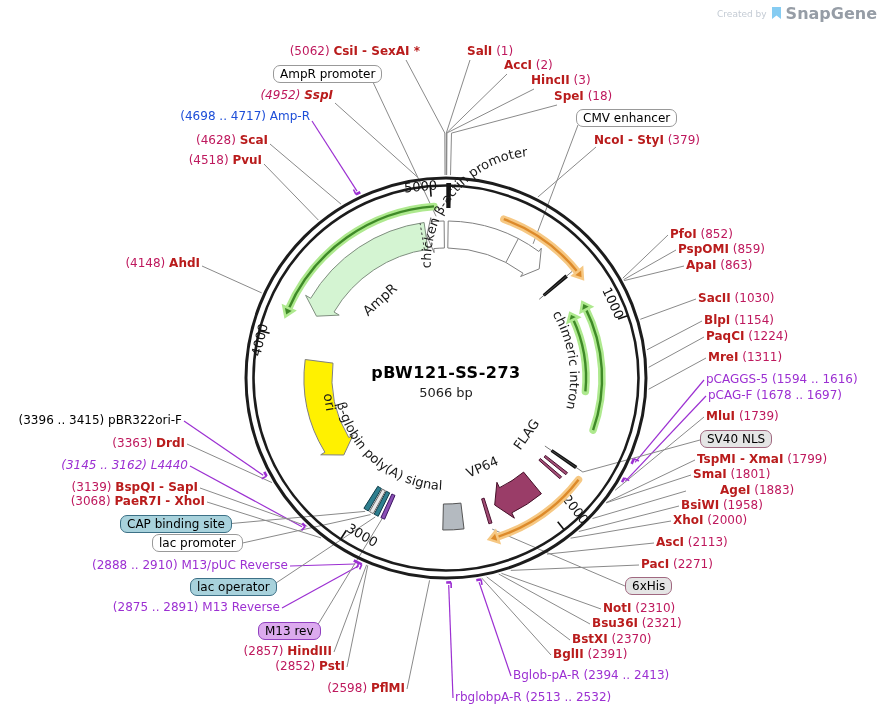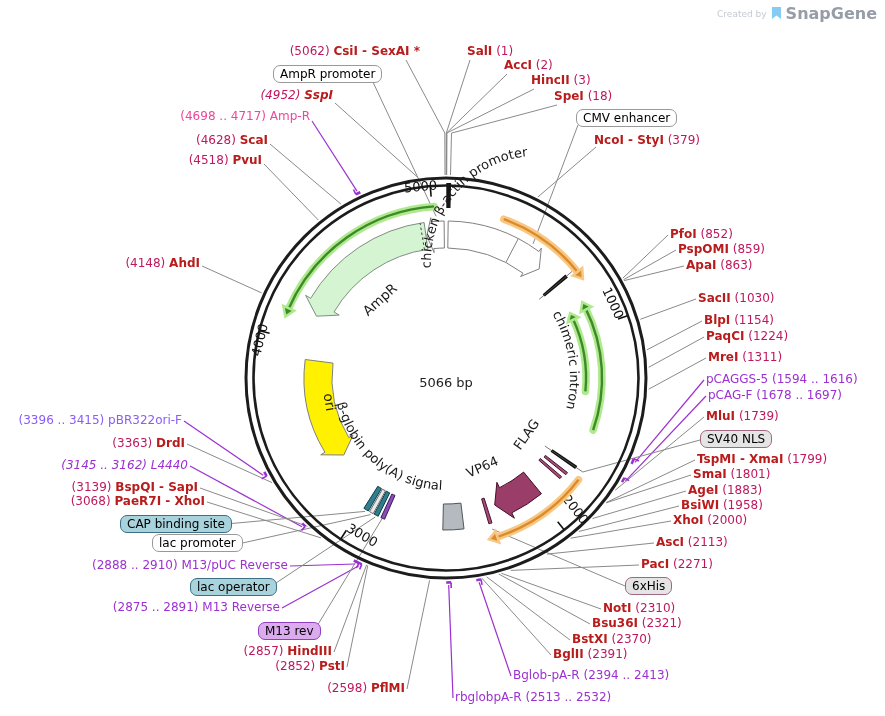--- a/index.html
+++ b/index.html
@@ -165,65 +165,66 @@
   <div id="labels">
       <div class="lbl" style="top: 52px; right: 465px; text-align: right;"><span class="ps">(5062)  </span><span class="nm">CsiI  - SexAI *</span></div>
       <div class="lbl" style="top: 52px; left: 467px;"><span class="nm">SalI</span><span class="ps">  (1)</span></div>
       <div class="lbl" style="top: 66px; left: 504px;"><span class="nm">AccI</span><span class="ps">  (2)</span></div>
       <div class="lbl" style="top: 81px; left: 531px;"><span class="nm">HincII</span><span class="ps">  (3)</span></div>
       <div class="lbl" style="top: 97px; left: 554px;"><span class="nm">SpeI</span><span class="ps">  (18)</span></div>
       <div class="boxlbl white" style="left: 273px; top: 74px;">AmpR promoter</div>
       <div class="lbl" style="top: 96px; right: 552px; text-align: right; font-style: italic;"><span class="ps">(4952)  </span><span class="nm">SspI</span></div>
       <div class="boxlbl white" style="left: 576px; top: 118px;">CMV enhancer</div>
       <div class="lbl" style="top: 141px; left: 594px;"><span class="nm">NcoI  - StyI</span><span class="ps">  (379)</span></div>
-      <div class="lbl primer" style="top: 117px; right: 575px; text-align: right; color: #ec4899;">(4698 .. 4717)  Amp-R</div>
+      <div class="lbl primer" style="top: 117px; right: 575px; text-align: right; color: #1d4ed8;">(4698 .. 4717)  Amp-R</div>
       <div class="lbl" style="top: 141px; right: 617px; text-align: right;"><span class="ps">(4628)  </span><span class="nm">ScaI</span></div>
       <div class="lbl" style="top: 161px; right: 623px; text-align: right;"><span class="ps">(4518)  </span><span class="nm">PvuI</span></div>
       <div class="lbl" style="top: 264px; right: 685px; text-align: right;"><span class="ps">(4148)  </span><span class="nm">AhdI</span></div>
       <div class="lbl" style="top: 235px; left: 670px;"><span class="nm">PfoI</span><span class="ps">  (852)</span></div>
       <div class="lbl" style="top: 250px; left: 678px;"><span class="nm">PspOMI</span><span class="ps">  (859)</span></div>
       <div class="lbl" style="top: 266px; left: 686px;"><span class="nm">ApaI</span><span class="ps">  (863)</span></div>
       <div class="lbl" style="top: 299px; left: 698px;"><span class="nm">SacII</span><span class="ps">  (1030)</span></div>
       <div class="lbl" style="top: 321px; left: 704px;"><span class="nm">BlpI</span><span class="ps">  (1154)</span></div>
       <div class="lbl" style="top: 337px; left: 706px;"><span class="nm">PaqCI</span><span class="ps">  (1224)</span></div>
       <div class="lbl" style="top: 358px; left: 708px;"><span class="nm">MreI</span><span class="ps">  (1311)</span></div>
       <div class="lbl primer" style="top: 380px; left: 706px; color: rgb(156, 48, 210);">pCAGGS-5   (1594 .. 1616)</div>
       <div class="lbl primer" style="top: 396px; left: 708px; color: rgb(156, 48, 210);">pCAG-F   (1678 .. 1697)</div>
       <div class="lbl" style="top: 417px; left: 706px;"><span class="nm">MluI</span><span class="ps">  (1739)</span></div>
       <div class="boxlbl pink" style="left: 700px; top: 439px;">SV40 NLS</div>
       <div class="lbl" style="top: 460px; left: 697px;"><span class="nm">TspMI  - XmaI</span><span class="ps">  (1799)</span></div>
       <div class="lbl" style="top: 475px; left: 693px;"><span class="nm">SmaI</span><span class="ps">  (1801)</span></div>
-      <div class="lbl" style="top: 491px; left: 688px;"><span class="nm">AgeI</span><span class="ps">  (1883)</span></div>
+      <div class="lbl" style="top: 491px; left: 720px;"><span class="nm">AgeI</span><span class="ps">  (1883)</span></div>
       <div class="lbl" style="top: 506px; left: 681px;"><span class="nm">BsiWI</span><span class="ps">  (1958)</span></div>
       <div class="lbl" style="top: 521px; left: 673px;"><span class="nm">XhoI</span><span class="ps">  (2000)</span></div>
       <div class="lbl" style="top: 543px; left: 656px;"><span class="nm">AscI</span><span class="ps">  (2113)</span></div>
       <div class="lbl" style="top: 565px; left: 641px;"><span class="nm">PacI</span><span class="ps">  (2271)</span></div>
       <div class="boxlbl pink" style="left: 625px; top: 586px;">6xHis</div>
       <div class="lbl" style="top: 609px; left: 603px;"><span class="nm">NotI</span><span class="ps">  (2310)</span></div>
       <div class="lbl" style="top: 624px; left: 592px;"><span class="nm">Bsu36I</span><span class="ps">  (2321)</span></div>
       <div class="lbl" style="top: 640px; left: 572px;"><span class="nm">BstXI</span><span class="ps">  (2370)</span></div>
       <div class="lbl" style="top: 655px; left: 553px;"><span class="nm">BglII</span><span class="ps">  (2391)</span></div>
       <div class="lbl primer" style="top: 676px; left: 513px; color: rgb(156, 48, 210);">Bglob-pA-R   (2394 .. 2413)</div>
       <div class="lbl primer" style="top: 698px; left: 455px; color: rgb(156, 48, 210);">rbglobpA-R   (2513 .. 2532)</div>
-      <div class="lbl primer" style="top: 421px; right: 703px; text-align: right; color: #8b5cf6;">(3396 .. 3415)  pBR322ori-F</div>
+      <div class="lbl primer" style="top: 421px; right: 703px; text-align: right; color: #000000;">(3396 .. 3415)  pBR322ori-F</div>
       <div class="lbl" style="top: 444px; right: 700px; text-align: right;"><span class="ps">(3363)  </span><span class="nm">DrdI</span></div>
       <div class="lbl primer" style="top: 466px; right: 697px; text-align: right; color: rgb(156, 48, 210); font-style: italic;">(3145 .. 3162)  L4440</div>
       <div class="lbl" style="top: 488px; right: 687px; text-align: right;"><span class="ps">(3139)  </span><span class="nm">BspQI  - SapI</span></div>
       <div class="lbl" style="top: 502px; right: 680px; text-align: right;"><span class="ps">(3068)  </span><span class="nm">PaeR7I  - XhoI</span></div>
       <div class="boxlbl teal" style="left: 120px; top: 524px;">CAP binding site</div>
       <div class="boxlbl white" style="left: 152px; top: 543px;">lac promoter</div>
       <div class="lbl primer" style="top: 566px; right: 597px; text-align: right; color: rgb(156, 48, 210);">(2888 .. 2910)  M13/pUC Reverse</div>
       <div class="boxlbl teal" style="left: 190px; top: 587px;">lac operator</div>
       <div class="lbl primer" style="top: 608px; right: 605px; text-align: right; color: rgb(156, 48, 210);">(2875 .. 2891)  M13 Reverse</div>
       <div class="boxlbl violet" style="left: 258px; top: 631px;">M13 rev</div>
       <div class="lbl" style="top: 652px; right: 553px; text-align: right;"><span class="ps">(2857)  </span><span class="nm">HindIII</span></div>
       <div class="lbl" style="top: 667px; right: 540px; text-align: right;"><span class="ps">(2852)  </span><span class="nm">PstI</span></div>
       <div class="lbl" style="top: 689px; right: 480px; text-align: right;"><span class="ps">(2598)  </span><span class="nm">PflMI</span></div>
     </div>
   <div id="title" style="left: 446px; top: 381px;">
+    <div class="t1">pBW121-SS-273</div>
     <div class="t2">5066 bp</div>
   </div>
   <div id="watermark">
     <span class="cb">Created by</span>
     <svg width="11" height="13">
       <path d="M1,0 h9 v12 l-4.5,-3.5 L1,12 Z" fill="#86CCF2"></path>
     </svg>
     <span class="sg">SnapGene</span>
   </div>
 </div>

